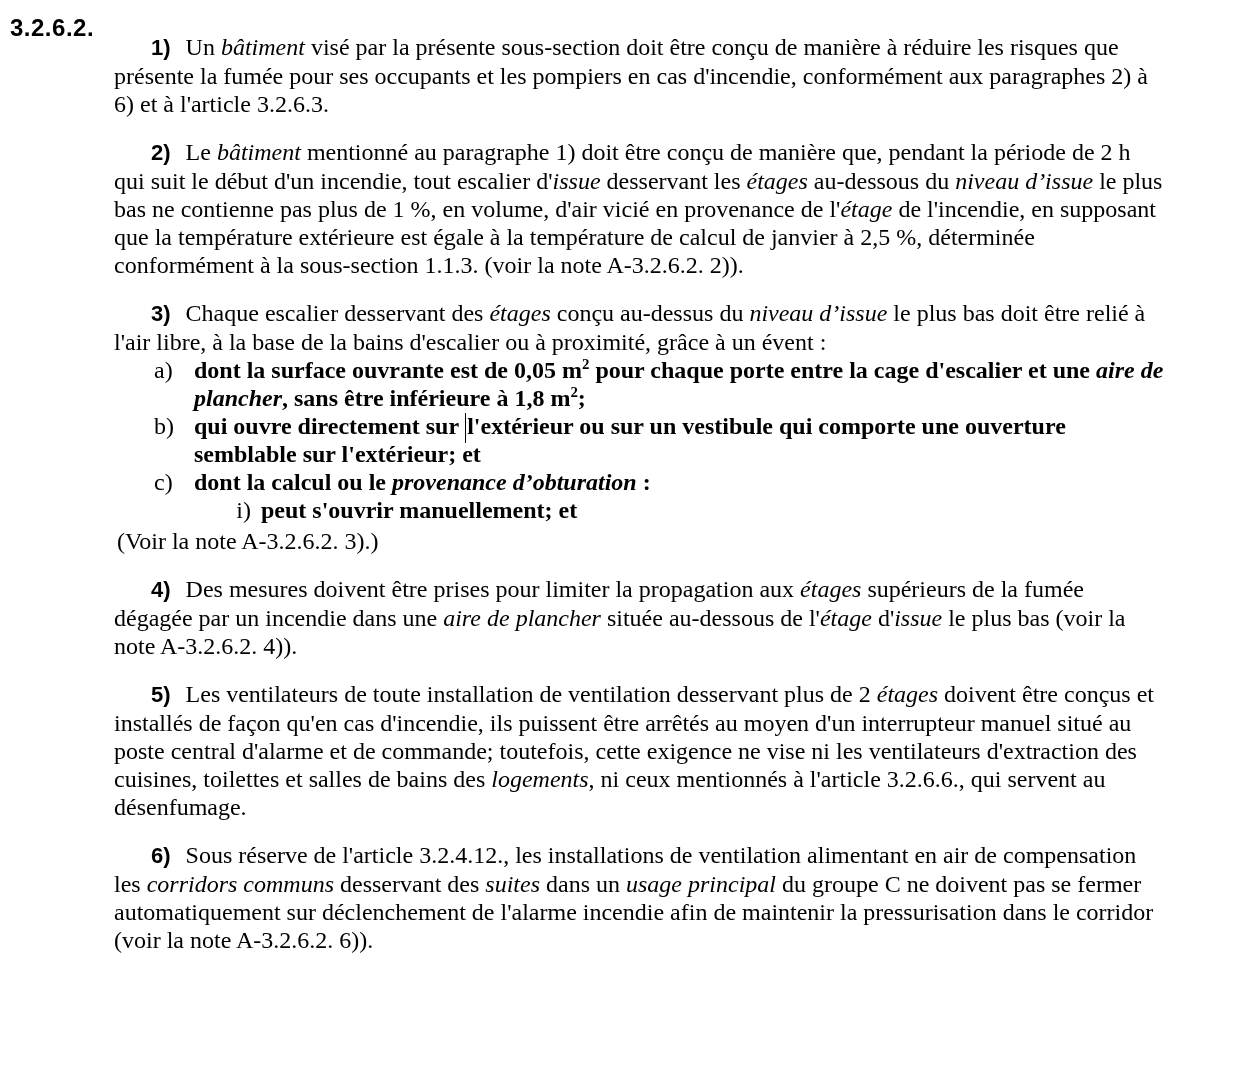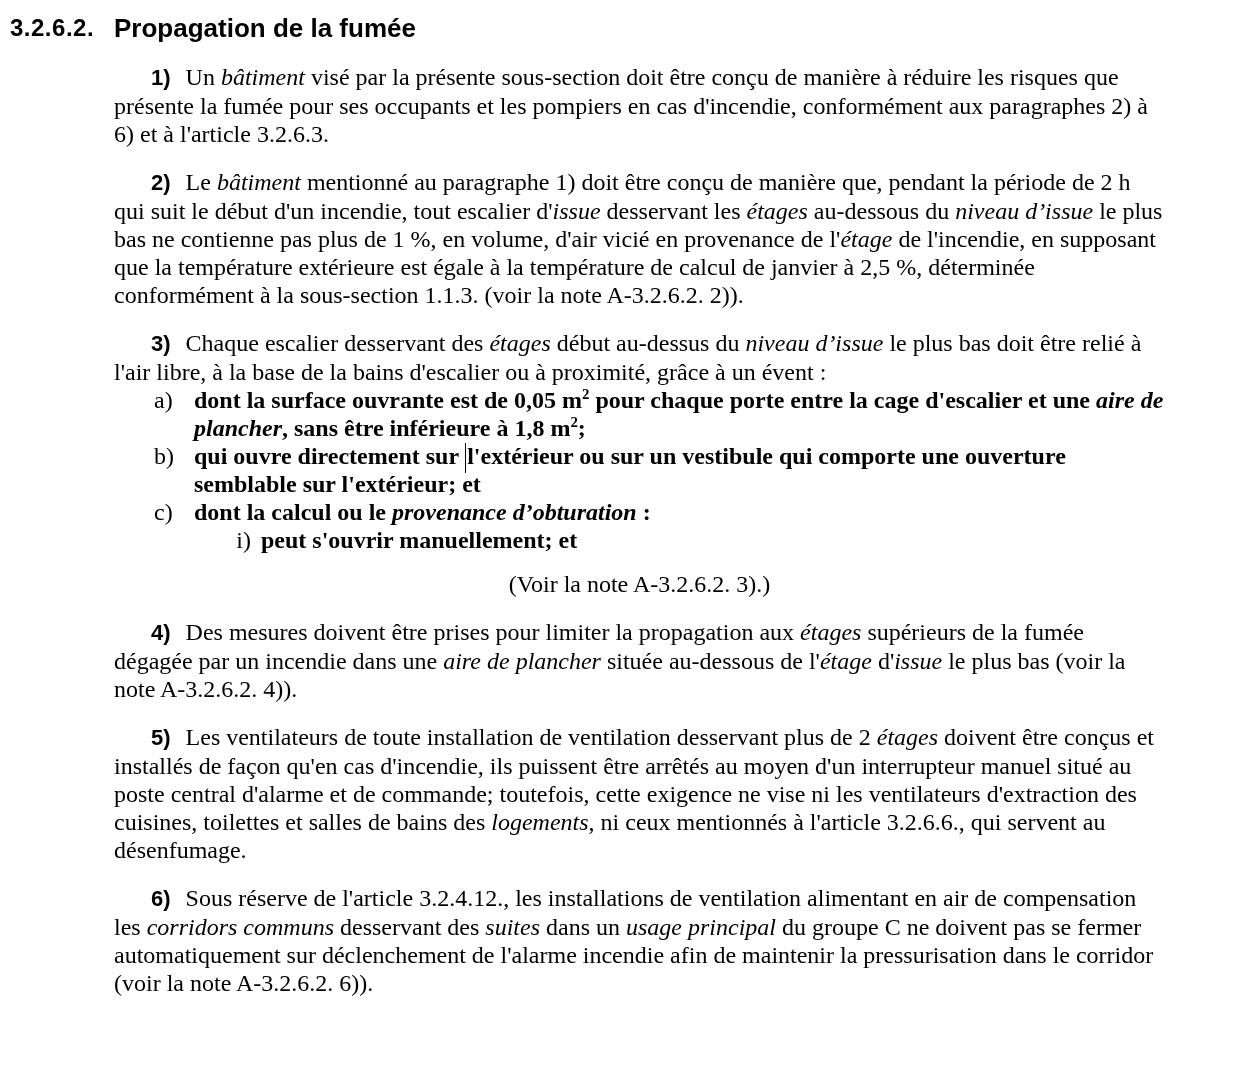--- a/index.html
+++ b/index.html
@@ -70,22 +70,21 @@
     flex: 0 0 42px;
     text-align: right;
     padding-right: 10px;
     box-sizing: border-box;
   }
   .sublist-item .item-text {
     flex: 1;
     font-weight: bold;
   }
   .note-line {
-    margin: 16px;
-    text-align: center;
+    margin: 3px;
   }
   .it { font-style: italic; }
   .sup {
     vertical-align: super;
     font-size: 0.62em;
     line-height: 0;
   }
   .caret {
     display: inline-block;
     width: 1.5px;
@@ -93,25 +92,24 @@
     background: #000;
     vertical-align: middle;
     margin: -4px 1px -4px 0;
   }
 </style>
 </head>
 <body>
 
 <div class="page">
   <span class="section-number">3.2.6.2.</span>
-  <h1 class="doc-title">Propagation de la fumée</h1>
   <div id="doc-body">
       <p class="para"><span class="pnum">1)</span><span class="plain">Un </span><span class="it">bâtiment</span><span class="plain"> visé par la présente sous-section doit être conçu de manière à réduire les risques que présente la fumée pour ses occupants et les pompiers en cas d'incendie, conformément aux paragraphes 2) à 6) et à l'article 3.2.6.3.</span></p>
       <p class="para"><span class="pnum">2)</span><span class="plain">Le </span><span class="it">bâtiment</span><span class="plain"> mentionné au paragraphe 1) doit être conçu de manière que, pendant la période de 2 h qui suit le début d'un incendie, tout escalier d'</span><span class="it">issue</span><span class="plain"> desservant les </span><span class="it">étages</span><span class="plain"> au-dessous du </span><span class="it">niveau d’issue</span><span class="plain"> le plus bas ne contienne pas plus de 1 %, en volume, d'air vicié en provenance de l'</span><span class="it">étage</span><span class="plain"> de l'incendie, en supposant que la température extérieure est égale à la température de calcul de janvier à 2,5 %, déterminée conformément à la sous-section 1.1.3. (voir la note  A-3.2.6.2. 2)).</span></p>
-      <p class="para"><span class="pnum">3)</span><span class="plain">Chaque escalier desservant des </span><span class="it">étages</span><span class="plain"> début au-dessus du </span><span class="it">niveau d’issue</span><span class="plain"> le plus bas doit être relié à l'air libre, à la base de la bains d'escalier ou à proximité, grâce à un évent :</span></p>
+      <p class="para"><span class="pnum">3)</span><span class="plain">Chaque escalier desservant des </span><span class="it">étages</span><span class="plain"> conçu au-dessus du </span><span class="it">niveau d’issue</span><span class="plain"> le plus bas doit être relié à l'air libre, à la base de la bains d'escalier ou à proximité, grâce à un évent :</span></p>
       <div class="list-item">
         <span class="marker">a)</span>
         <span class="item-text"><span class="plain">dont la surface ouvrante est de 0,05 m</span><span class="sup">2</span><span class="plain"> pour chaque porte entre la cage d'escalier et une </span><span class="it">aire de plancher</span><span class="plain">, sans être inférieure à 1,8 m</span><span class="sup">2</span><span class="plain">;</span></span>
       </div>
       <div class="list-item">
         <span class="marker">b)</span>
         <span class="item-text"><span class="plain">qui ouvre directement sur </span><span class="caret"></span><span class="plain">l'extérieur ou sur un vestibule qui comporte une ouverture semblable sur l'extérieur; et</span></span>
       </div>
       <div class="list-item">
         <span class="marker">c)</span>

